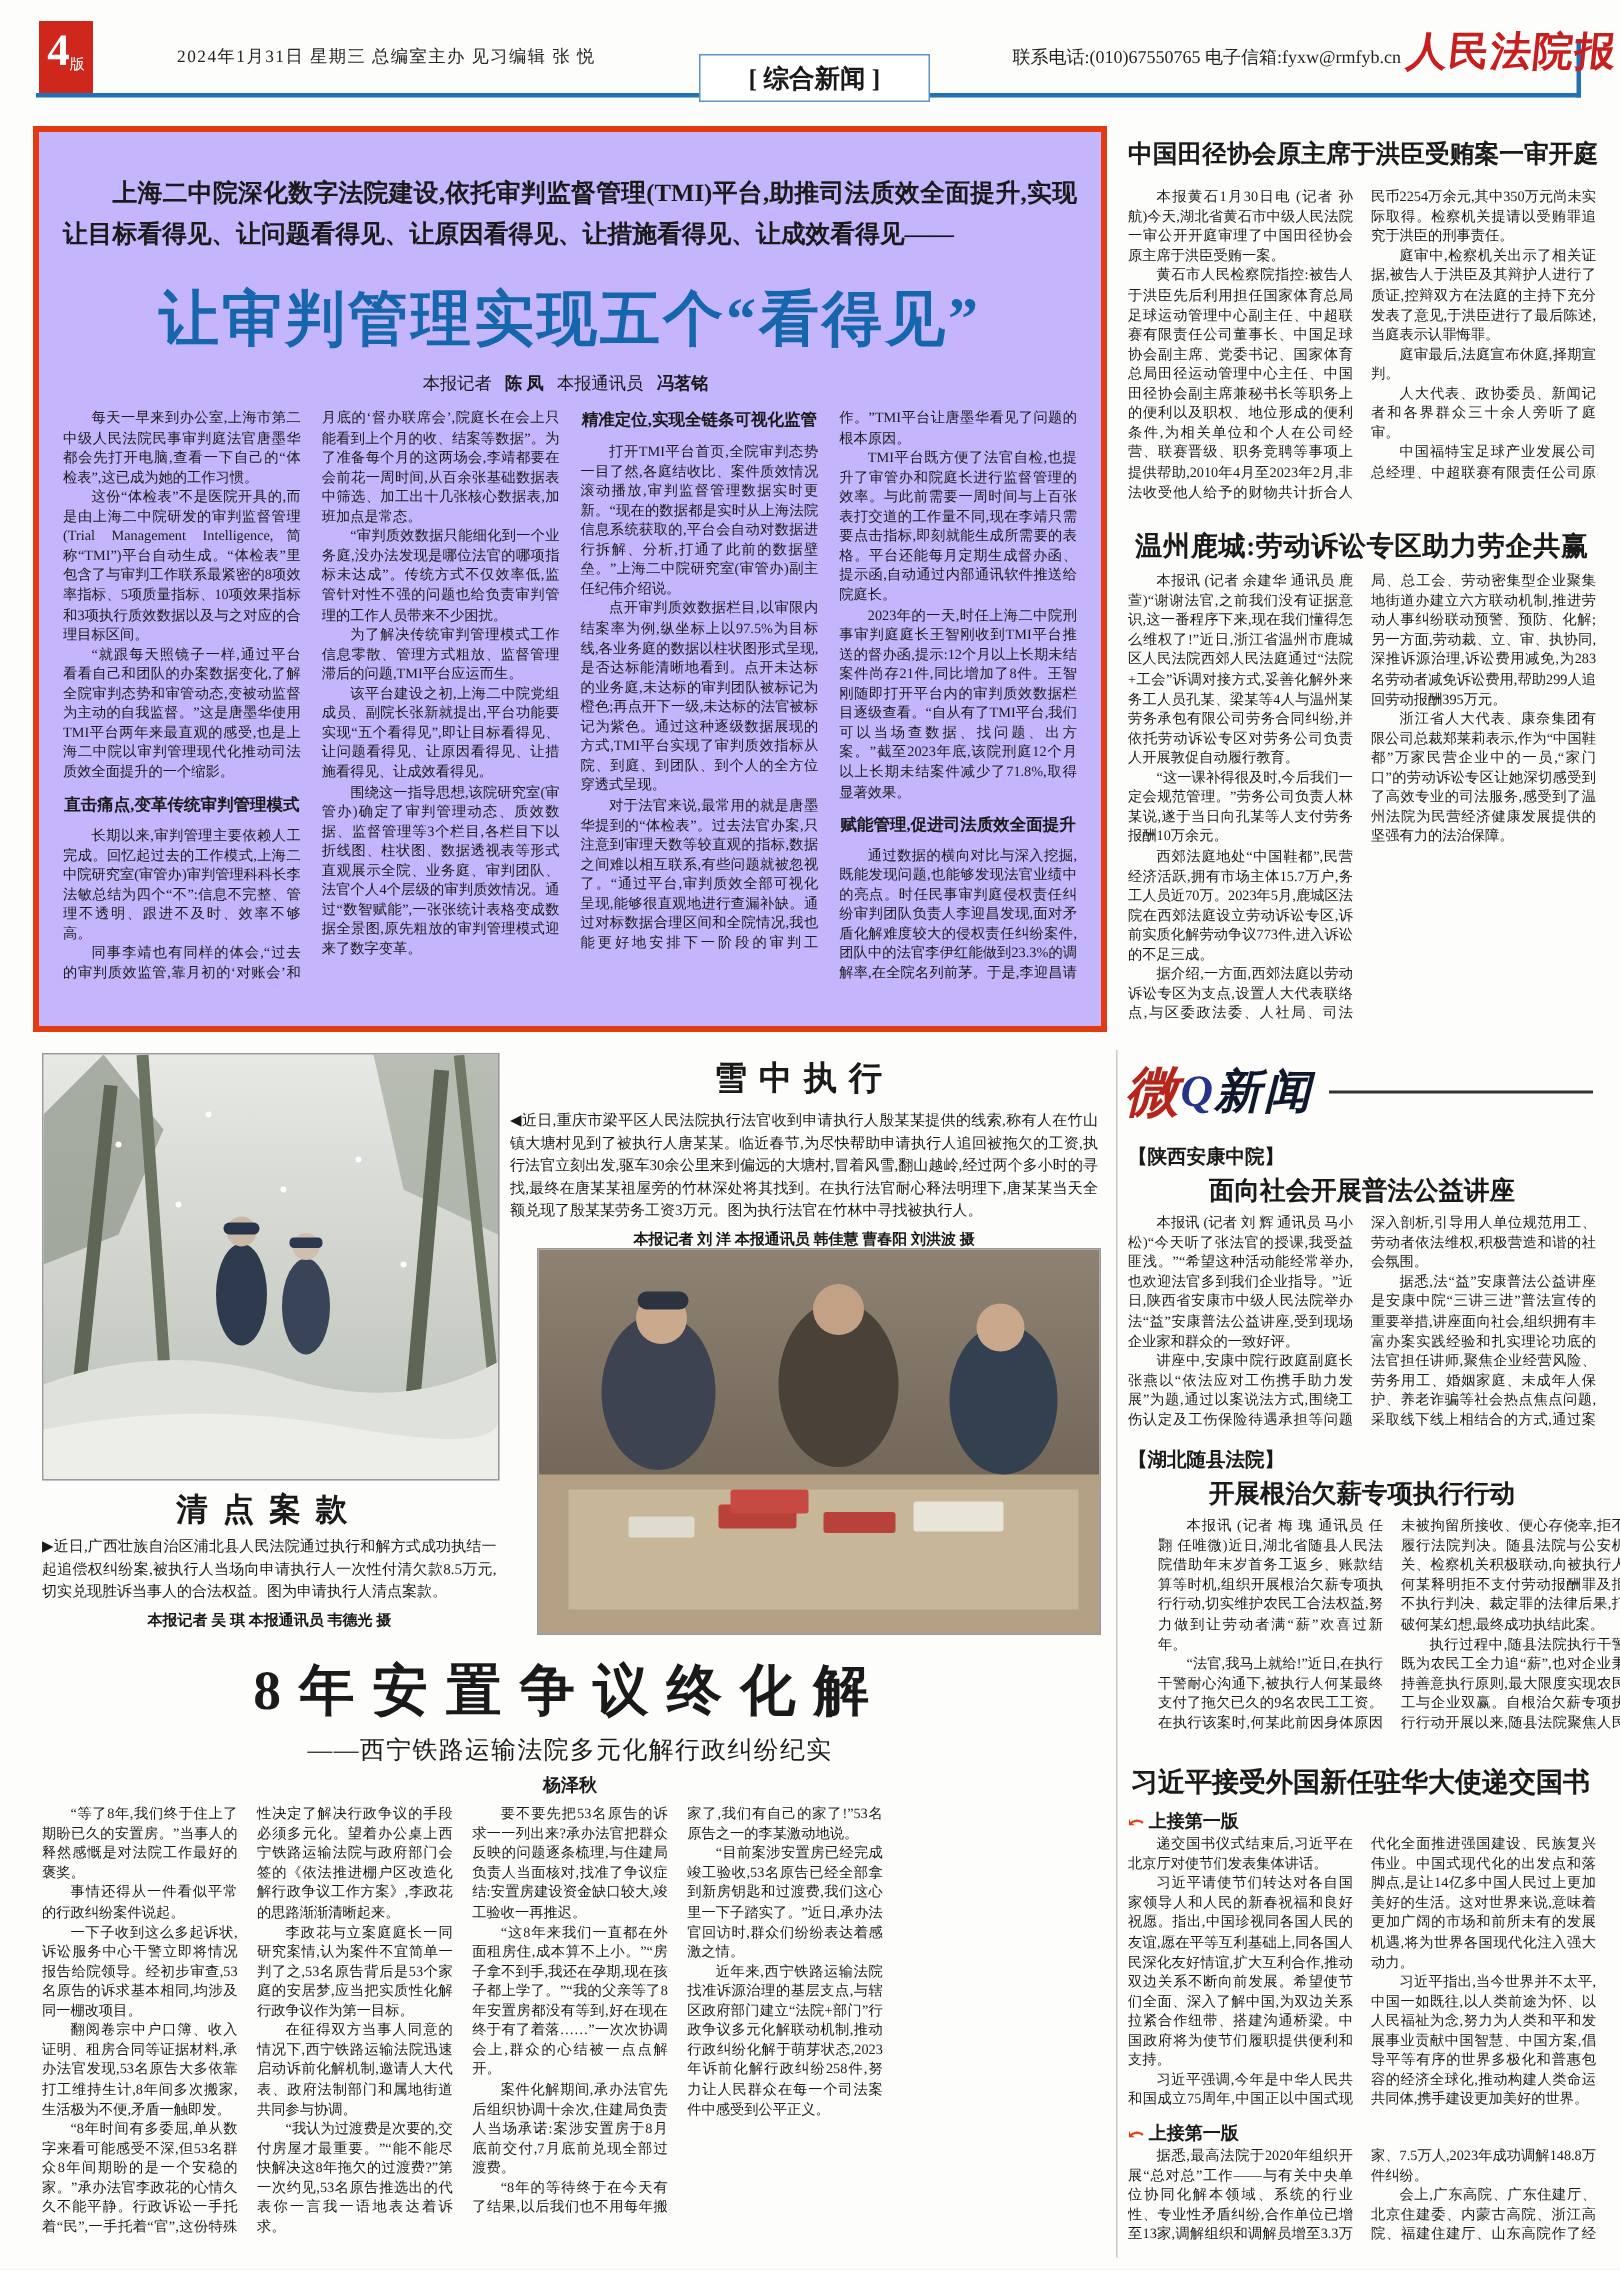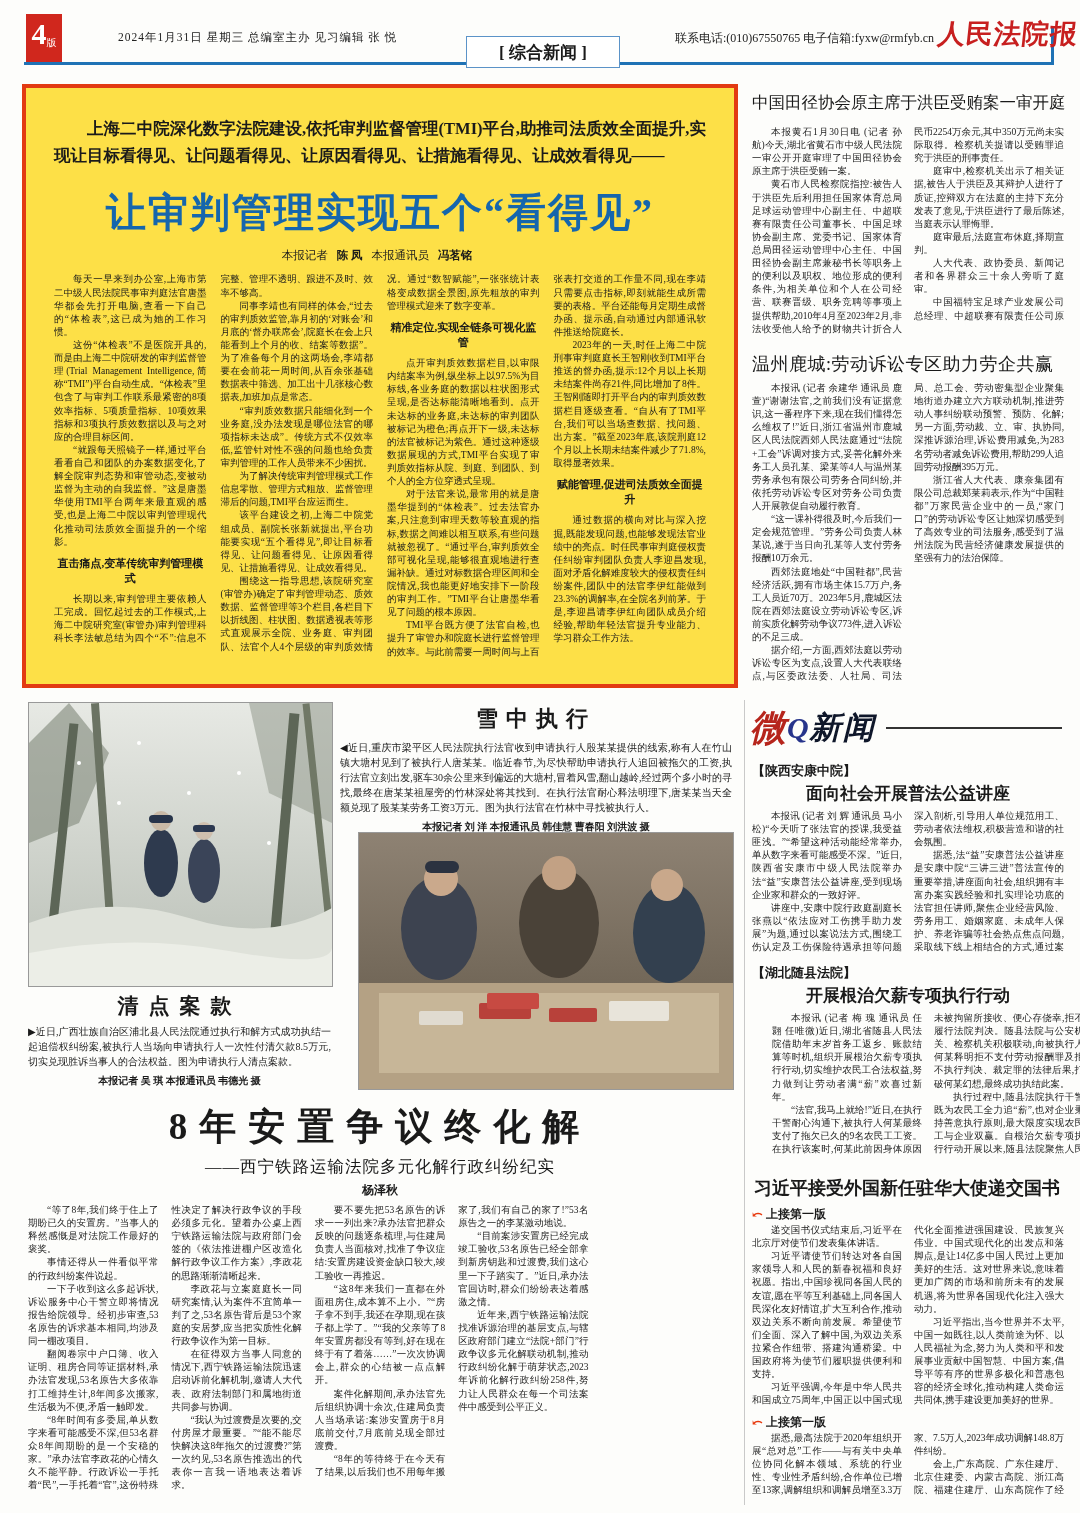--- a/index.html
+++ b/index.html
@@ -13,34 +13,34 @@
   .pagenum .ban{font-size:10px;margin-top:22px;}
   .dateline{left:118px;top:30px;font-size:11.5px;letter-spacing:1px;color:#222;}
   .contact{left:675px;top:30px;font-size:12px;color:#222;}
   .blueline{left:24px;top:62px;width:1030px;height:3px;background:#1f72b5;}
   .bluebar-r{left:1051px;top:26px;width:3px;height:39px;background:#1f72b5;}
   .masthead{left:938px;top:16px;width:116px;font-size:27px;font-weight:bold;color:#c71f1f;
             transform:skewX(-6deg);letter-spacing:1px;white-space:nowrap;}
   .sectionbox{left:466px;top:36px;width:152px;height:30px;background:#fff;border:1.5px solid #5b93c8;
               display:flex;align-items:center;justify-content:center;font-size:17px;font-weight:bold;z-index:3;}
   
-  .leadbox{left:22px;top:84px;width:716px;height:604px;border:4px solid #e23a12;background:#fde047;
-           box-sizing:border-box;padding:10px 28px;}
+  .leadbox{left:22px;top:84px;width:716px;height:604px;border:4px solid #e23a12;background:#c4b5fd;
+           box-sizing:border-box;padding:10px 16px;}
   .standfirst{font-size:16.5px;font-weight:bold;line-height:1.65;text-align:justify;text-indent:2em;}
   .lead-headline{font-size:40px;color:#1566ad;font-weight:900;text-align:center;letter-spacing:2px;
                  margin:12px 0 8px;white-space:nowrap;}
   .lead-byline{text-align:center;font-size:11.5px;margin-bottom:10px;}
   .lead-byline b{margin:0 6px;}
   .bodytext{font-size:9.5px;line-height:1.38;text-align:justify;overflow:hidden;column-fill:auto;}
   .bodytext p{margin:0;text-indent:2em;}
   .bodytext p.colhead{font-weight:bold;font-size:11px;text-indent:0;text-align:center;margin:7px 0;}
   .lead-body{height:386px;column-count:4;column-gap:14px;}
   
   .vrule{left:744px;top:700px;width:1px;height:805px;background:#c9c9c9;}
-  .art-headline{font-weight:400;text-align:left;white-space:nowrap;}
+  .art-headline{font-weight:700;text-align:center;white-space:nowrap;}
   .athletics-h{left:752px;top:92px;width:312px;font-size:16.5px;}
   .athletics-b{left:752px;top:126px;width:312px;height:212px;column-count:2;column-gap:12px;}
   .wenzhou-h{left:752px;top:352px;width:312px;font-size:18px;letter-spacing:0.5px;}
   .wenzhou-b{left:752px;top:382px;width:312px;height:306px;column-count:2;column-gap:12px;}
   
   .photo{border:1px solid #999;background:#ddd;}
   .snowphoto{left:28px;top:702px;width:303px;height:283px;}
   .cashphoto{left:358px;top:832px;width:374px;height:256px;}
   .photo-title{font-weight:900;text-align:center;}
   .snow-title{left:340px;top:704px;width:392px;font-size:22px;letter-spacing:8px;}
@@ -107,20 +107,21 @@
         <p>这份“体检表”不是医院开具的,而是由上海二中院研发的审判监督管理(Trial Management Intelligence,简称“TMI”)平台自动生成。“体检表”里包含了与审判工作联系最紧密的8项效率指标、5项质量指标、10项效果指标和3项执行质效数据以及与之对应的合理目标区间。</p>
         <p>“就跟每天照镜子一样,通过平台看看自己和团队的办案数据变化,了解全院审判态势和审管动态,变被动监督为主动的自我监督。”这是唐墨华使用TMI平台两年来最直观的感受,也是上海二中院以审判管理现代化推动司法质效全面提升的一个缩影。</p>
         <p class="colhead">直击痛点,变革传统审判管理模式</p>
         <p>长期以来,审判管理主要依赖人工完成。回忆起过去的工作模式,上海二中院研究室(审管办)审判管理科科长李法敏总结为四个“不”:信息不完整、管理不透明、跟进不及时、效率不够高。</p>
         <p>同事李靖也有同样的体会,“过去的审判质效监管,靠月初的‘对账会’和月底的‘督办联席会’,院庭长在会上只能看到上个月的收、结案等数据”。为了准备每个月的这两场会,李靖都要在会前花一周时间,从百余张基础数据表中筛选、加工出十几张核心数据表,加班加点是常态。</p>
         <p>“审判质效数据只能细化到一个业务庭,没办法发现是哪位法官的哪项指标未达成”。传统方式不仅效率低,监管针对性不强的问题也给负责审判管理的工作人员带来不少困扰。</p>
         <p>为了解决传统审判管理模式工作信息零散、管理方式粗放、监督管理滞后的问题,TMI平台应运而生。</p>
         <p>该平台建设之初,上海二中院党组成员、副院长张新就提出,平台功能要实现“五个看得见”,即让目标看得见、让问题看得见、让原因看得见、让措施看得见、让成效看得见。</p>
         <p>围绕这一指导思想,该院研究室(审管办)确定了审判管理动态、质效数据、监督管理等3个栏目,各栏目下以折线图、柱状图、数据透视表等形式直观展示全院、业务庭、审判团队、法官个人4个层级的审判质效情况。通过“数智赋能”,一张张统计表格变成数据全景图,原先粗放的审判管理模式迎来了数字变革。</p>
         <p class="colhead">精准定位,实现全链条可视化监管</p>
+        <p>打开TMI平台首页,全院审判态势一目了然,各庭结收比、案件质效情况滚动播放,审判监督管理数据实时更新。“现在的数据都是实时从上海法院信息系统获取的,平台会自动对数据进行拆解、分析,打通了此前的数据壁垒。”上海二中院研究室(审管办)副主任纪伟介绍说。</p>
         <p>点开审判质效数据栏目,以审限内结案率为例,纵坐标上以97.5%为目标线,各业务庭的数据以柱状图形式呈现,是否达标能清晰地看到。点开未达标的业务庭,未达标的审判团队被标记为橙色;再点开下一级,未达标的法官被标记为紫色。通过这种逐级数据展现的方式,TMI平台实现了审判质效指标从院、到庭、到团队、到个人的全方位穿透式呈现。</p>
         <p>对于法官来说,最常用的就是唐墨华提到的“体检表”。过去法官办案,只注意到审理天数等较直观的指标,数据之间难以相互联系,有些问题就被忽视了。“通过平台,审判质效全部可视化呈现,能够很直观地进行查漏补缺。通过对标数据合理区间和全院情况,我也能更好地安排下一阶段的审判工作。”TMI平台让唐墨华看见了问题的根本原因。</p>
         <p>TMI平台既方便了法官自检,也提升了审管办和院庭长进行监督管理的效率。与此前需要一周时间与上百张表打交道的工作量不同,现在李靖只需要点击指标,即刻就能生成所需要的表格。平台还能每月定期生成督办函、提示函,自动通过内部通讯软件推送给院庭长。</p>
         <p>2023年的一天,时任上海二中院刑事审判庭庭长王智刚收到TMI平台推送的督办函,提示:12个月以上长期未结案件尚存21件,同比增加了8件。王智刚随即打开平台内的审判质效数据栏目逐级查看。“自从有了TMI平台,我们可以当场查数据、找问题、出方案。”截至2023年底,该院刑庭12个月以上长期未结案件减少了71.8%,取得显著效果。</p>
         <p class="colhead">赋能管理,促进司法质效全面提升</p>
         <p>通过数据的横向对比与深入挖掘,既能发现问题,也能够发现法官业绩中的亮点。时任民事审判庭侵权责任纠纷审判团队负责人李迎昌发现,面对矛盾化解难度较大的侵权责任纠纷案件,团队中的法官李伊红能做到23.3%的调解率,在全院名列前茅。于是,李迎昌请李伊红向团队成员介绍经验,帮助年轻法官提升专业能力、学习群众工作方法。</p>
       </div>
   </div>
 
   <div class="abs art-headline athletics-h">中国田径协会原主席于洪臣受贿案一审开庭</div>
@@ -215,21 +216,21 @@
     <span class="wn-wei">微</span>
     <span class="wn-q">Q</span>
     <span class="wn-rest">新闻</span>
     <span class="wn-line"></span>
   </div>
 
   <div class="abs wn-bracket wn1-br">【陕西安康中院】</div>
   <div class="abs wn-head wn1-h">面向社会开展普法公益讲座</div>
   <div class="abs bodytext wn1-b">
 
-  <p>本报讯 (记者 刘 辉 通讯员 马小松)“今天听了张法官的授课,我受益匪浅。”“希望这种活动能经常举办,单从数字来看可能感受不深。”近日,陕西省安康市中级人民法院举办法“益”安康普法公益讲座,受到现场企业家和群众的一致好评。</p>
+  <p>本报讯 (记者 刘 辉 通讯员 马小松)“今天听了张法官的授课,我受益匪浅。”“希望这种活动能经常举办,也欢迎法官多到我们企业指导。”近日,陕西省安康市中级人民法院举办法“益”安康普法公益讲座,受到现场企业家和群众的一致好评。</p>
       <p>讲座中,安康中院行政庭副庭长张燕以“依法应对工伤携手助力发展”为题,通过以案说法方式,围绕工伤认定及工伤保险待遇承担等问题深入剖析,引导用人单位规范用工、劳动者依法维权,积极营造和谐的社会氛围。</p>
       <p>据悉,法“益”安康普法公益讲座是安康中院“三讲三进”普法宣传的重要举措,讲座面向社会,组织拥有丰富办案实践经验和扎实理论功底的法官担任讲师,聚焦企业经营风险、劳务用工、婚姻家庭、未成年人保护、养老诈骗等社会热点焦点问题,采取线下线上相结合的方式,通过案例剖析进行讲解,让人民群众听得懂、能记住、会运用。</p>
     </div>
 
   <div class="abs wn-bracket wn2-br">【湖北随县法院】</div>
   <div class="abs wn-head wn2-h">开展根治欠薪专项执行行动</div>
   <div class="abs bodytext wn2-b">
 
   <p>本报讯 (记者 梅 瑰 通讯员 任 翾 任唯微)近日,湖北省随县人民法院借助年末岁首务工返乡、账款结算等时机,组织开展根治欠薪专项执行行动,切实维护农民工合法权益,努力做到让劳动者满“薪”欢喜过新年。</p>
       <p>“法官,我马上就给!”近日,在执行干警耐心沟通下,被执行人何某最终支付了拖欠已久的9名农民工工资。在执行该案时,何某此前因身体原因未被拘留所接收、便心存侥幸,拒不履行法院判决。随县法院与公安机关、检察机关积极联动,向被执行人何某释明拒不支付劳动报酬罪及拒不执行判决、裁定罪的法律后果,打破何某幻想,最终成功执结此案。</p>

